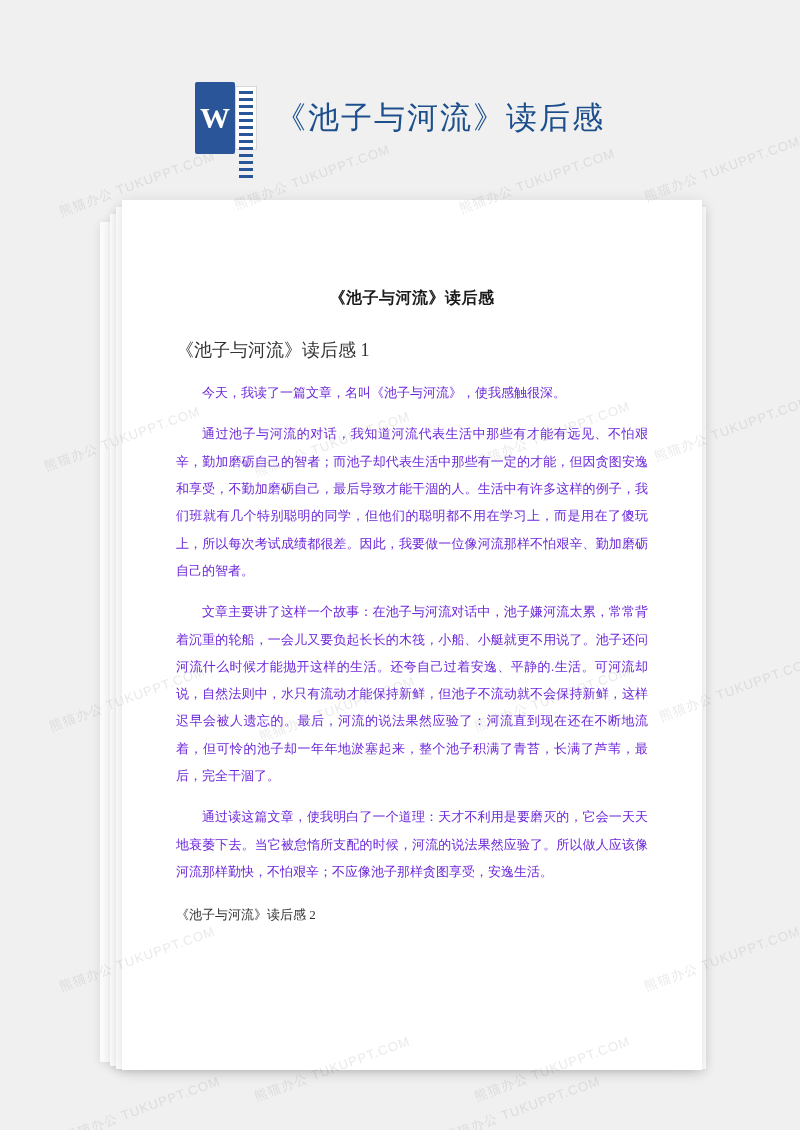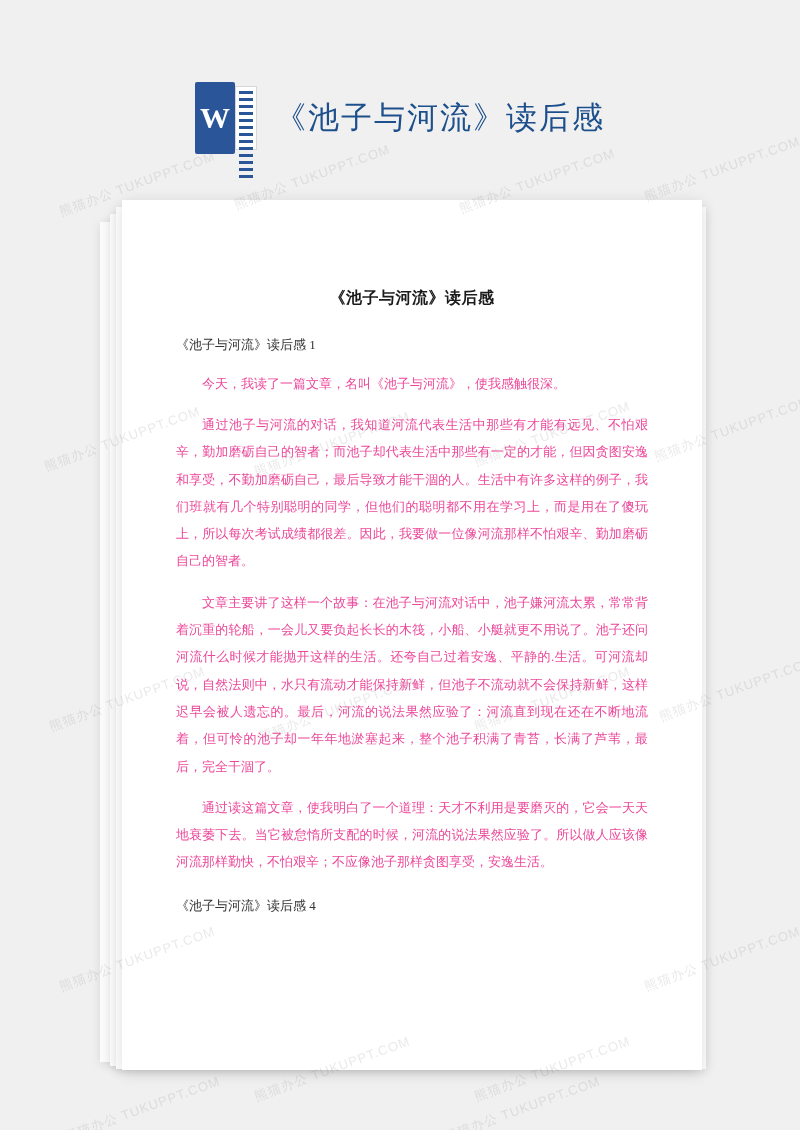--- a/index.html
+++ b/index.html
@@ -147,29 +147,29 @@
   .doc-title {
     text-align: center;
     font-size: 16px;
     font-weight: bold;
     color: #1a1a1a;
     font-family: "Liberation Serif", "DejaVu Serif", serif;
     margin-bottom: 24px;
     letter-spacing: 0.5px;
   }
   .doc-sub {
-    font-size: 13px;
+    font-size: 18px;
     color: #333;
     font-family: Liberation Serif, serif;
     margin: 0 0 12px 0;
     line-height: 1.9;
   }
   .doc-para {
     font-size: 13px;
-    color: #ec4899;
+    color: #6d28d9;
     font-family: "Liberation Serif", "DejaVu Serif", serif;
     line-height: 2.1;
     text-align: justify;
     text-indent: 2em;
     margin: 0 0 14px 0;
   }
   .doc-sub-end {
     font-size: 13px;
     color: #333;
     font-family: "Liberation Serif", "DejaVu Serif", serif;
@@ -209,21 +209,21 @@
   <div class="sheet-back1"></div>
 
   <div class="sheet-main">
     <div class="doc-inner">
       <div class="doc-title">《池子与河流》读后感</div>
       <p class="doc-sub">《池子与河流》读后感 1</p>
       <p class="doc-para">今天，我读了一篇文章，名叫《池子与河流》，使我感触很深。</p>
       <p class="doc-para">通过池子与河流的对话，我知道河流代表生活中那些有才能有远见、不怕艰辛，勤加磨砺自己的智者；而池子却代表生活中那些有一定的才能，但因贪图安逸和享受，不勤加磨砺自己，最后导致才能干涸的人。生活中有许多这样的例子，我们班就有几个特别聪明的同学，但他们的聪明都不用在学习上，而是用在了傻玩上，所以每次考试成绩都很差。因此，我要做一位像河流那样不怕艰辛、勤加磨砺自己的智者。</p>
       <p class="doc-para">文章主要讲了这样一个故事：在池子与河流对话中，池子嫌河流太累，常常背着沉重的轮船，一会儿又要负起长长的木筏，小船、小艇就更不用说了。池子还问河流什么时候才能抛开这样的生活。还夸自己过着安逸、平静的.生活。可河流却说，自然法则中，水只有流动才能保持新鲜，但池子不流动就不会保持新鲜，这样迟早会被人遗忘的。最后，河流的说法果然应验了：河流直到现在还在不断地流着，但可怜的池子却一年年地淤塞起来，整个池子积满了青苔，长满了芦苇，最后，完全干涸了。</p>
       <p class="doc-para">通过读这篇文章，使我明白了一个道理：天才不利用是要磨灭的，它会一天天地衰萎下去。当它被怠惰所支配的时候，河流的说法果然应验了。所以做人应该像河流那样勤快，不怕艰辛；不应像池子那样贪图享受，安逸生活。</p>
-      <p class="doc-sub-end">《池子与河流》读后感 4</p>
+      <p class="doc-sub-end">《池子与河流》读后感 2</p>
     </div>
   </div>
 </div>
 
 <div class="watermark-layer" id="watermark-layer">
     <div class="wm" style="left: 55px; top: 175px;">熊猫办公 TUKUPPT.COM</div>
     <div class="wm" style="left: 230px; top: 168px;">熊猫办公 TUKUPPT.COM</div>
     <div class="wm" style="left: 455px; top: 172px;">熊猫办公 TUKUPPT.COM</div>
     <div class="wm" style="left: 640px; top: 160px;">熊猫办公 TUKUPPT.COM</div>
     <div class="wm" style="left: 40px; top: 430px;">熊猫办公 TUKUPPT.COM</div>

